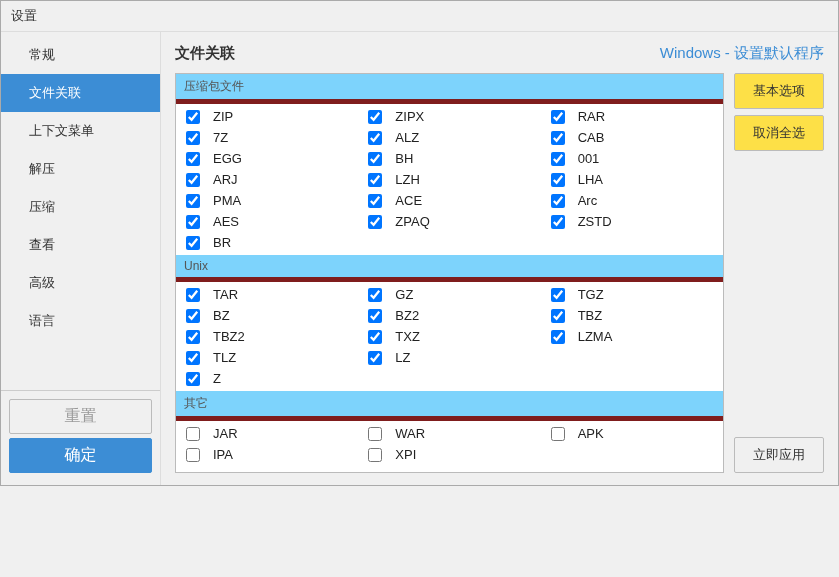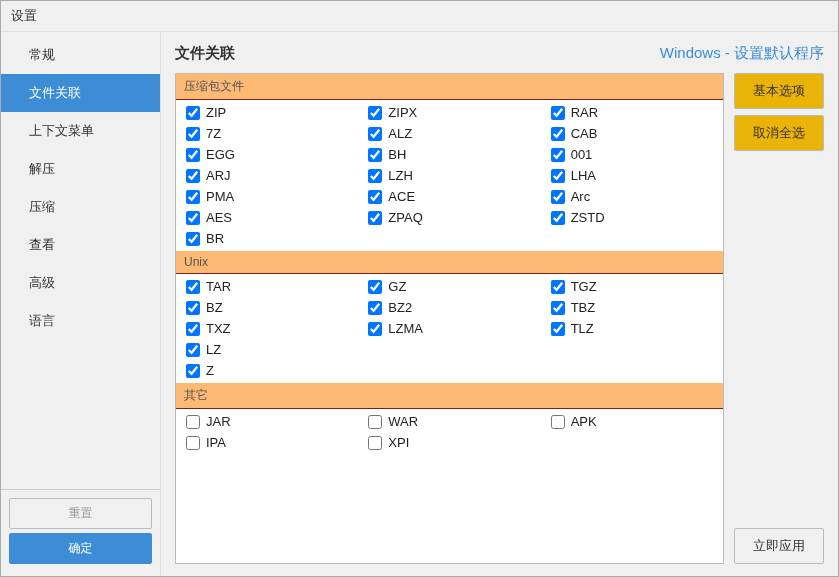--- a/index.html
+++ b/index.html
@@ -6,21 +6,21 @@
     body {
       font-family: "Microsoft YaHei", "SimHei", sans-serif;
       font-size: 13px;
       background: #f0f0f0;
       width: 839px;
       height: 577px;
       overflow: hidden;
     }
     .window {
       width: 839px;
-      height: 577px;
+      height: 486px;
       background: #f0f0f0;
       border: 1px solid #aaa;
       display: flex;
       flex-direction: column;
     }
     .title-bar {
       background: #f0f0f0;
       padding: 6px 10px;
       font-size: 13px;
       color: #333;
@@ -60,21 +60,21 @@
     .sidebar-btn {
       display: block;
       width: calc(100% - 16px);
       margin: 4px 8px;
       padding: 6px 16px;
       background: #f0f0f0;
       border: 1px solid #bbb;
       border-radius: 2px;
       cursor: pointer;
       color: #999;
-      font-size: 12px;
+      font-size: 16px;
       text-align: center;
     }
     .sidebar-btn.confirm {
       background: #3c8dd5;
       color: white;
       border-color: #3c8dd5;
     }
     
     .main-panel {
       flex: 1;
@@ -123,33 +123,33 @@
       border-left: 1px solid #ddd;
     }
     .file-list-box::-webkit-scrollbar-thumb {
       background: #c0c0c0;
       border: 1px solid #aaa;
     }
     .section-header {
       padding: 4px 8px;
       font-size: 12px;
       color: #555;
-      background: #fdba74;
-      border-bottom: 1px solid #7f1d1d;
+      background: #7dd3fc;
+      border-bottom: 5px solid #7f1d1d;
     }
     .checkboxes-grid {
       display: grid;
       grid-template-columns: repeat(3, 1fr);
       padding: 2px 0;
     }
     .checkbox-item {
       display: flex;
       align-items: center;
       padding: 3px 10px;
-      gap: 6px;
+      gap: 13px;
       font-size: 13px;
       color: #222;
       white-space: nowrap;
     }
     .checkbox-item input[type="checkbox"] {
       margin: 0;
       width: 14px;
       height: 14px;
       cursor: pointer;
     }
@@ -158,21 +158,21 @@
     }
     
     .right-buttons {
       display: flex;
       flex-direction: column;
       gap: 6px;
       width: 90px;
     }
     .action-btn {
       padding: 8px 6px;
-      background: #eab308;
+      background: #fde047;
       border: 1px solid #bbb;
       border-radius: 2px;
       cursor: pointer;
       font-size: 13px;
       color: #333;
       text-align: center;
       white-space: nowrap;
     }
     .bottom-right {
       display: flex;
@@ -325,20 +325,24 @@
               <div class="checkbox-item">
                 <input type="checkbox" checked="" style="">
                 <span>BZ2</span>
               </div>
               <div class="checkbox-item">
                 <input type="checkbox" checked="" style="">
                 <span>TBZ</span>
               </div>
               <div class="checkbox-item">
                 <input type="checkbox" checked="" style="">
+                <span>TBZ2</span>
+              </div>
+              <div class="checkbox-item">
+                <input type="checkbox" checked="" style="">
                 <span>TXZ</span>
               </div>
               <div class="checkbox-item">
                 <input type="checkbox" checked="" style="">
                 <span>LZMA</span>
               </div>
               <div class="checkbox-item">
                 <input type="checkbox" checked="" style="">
                 <span>TLZ</span>
               </div>

